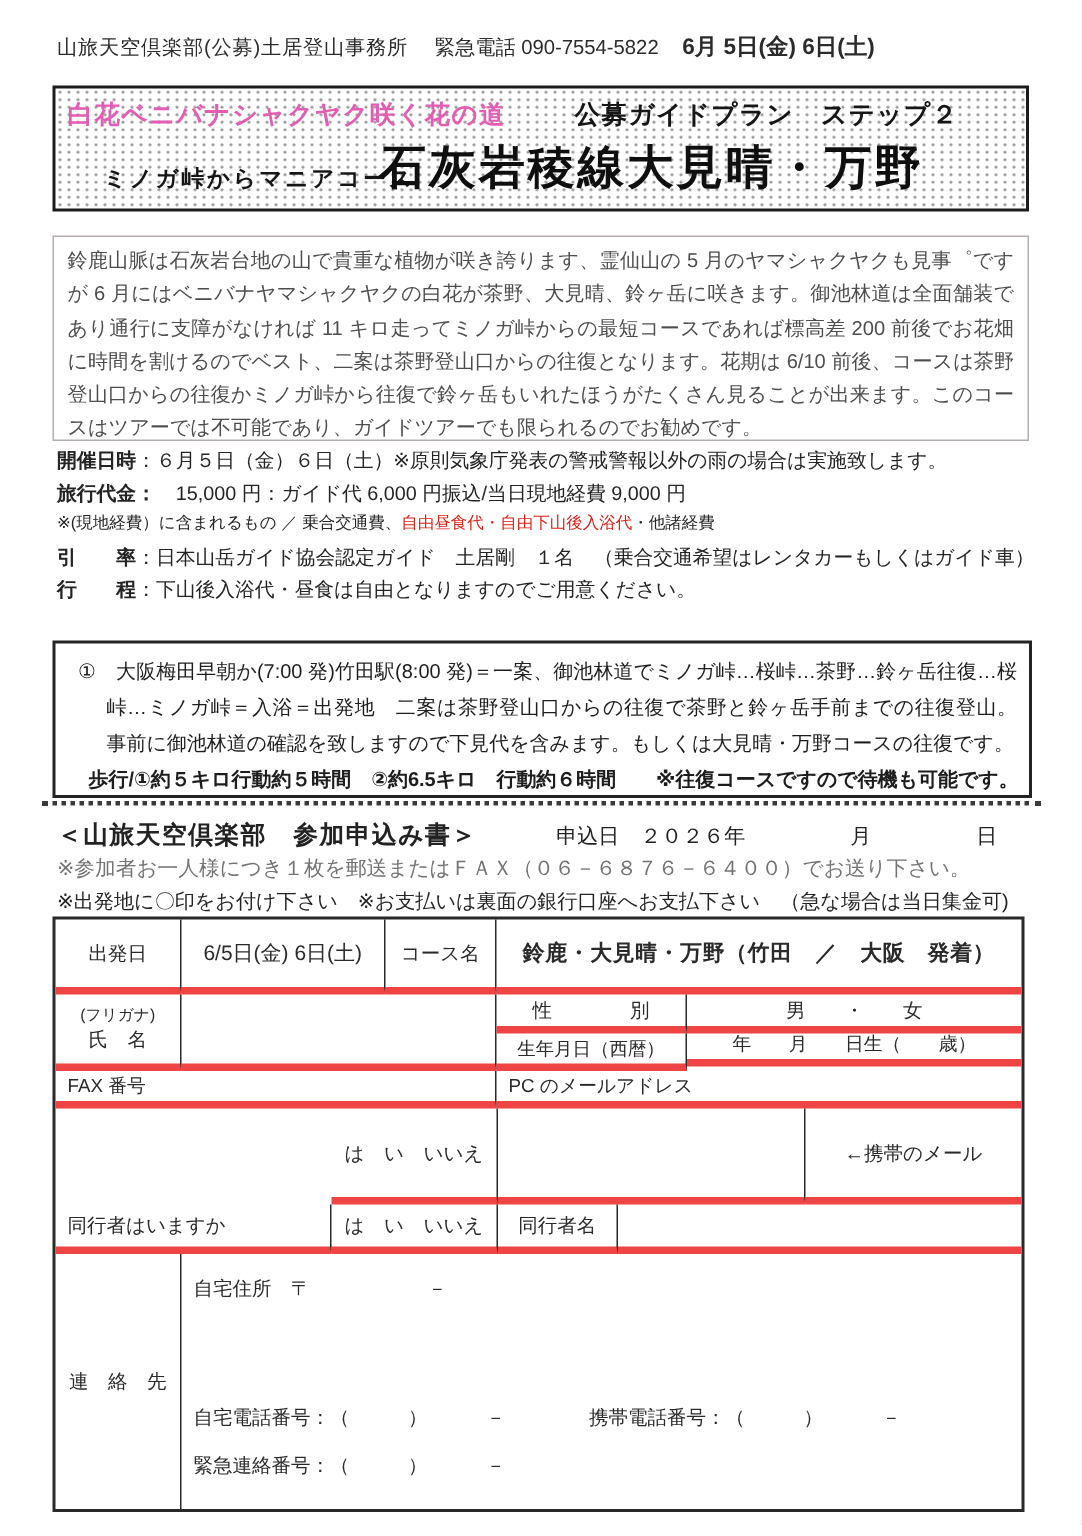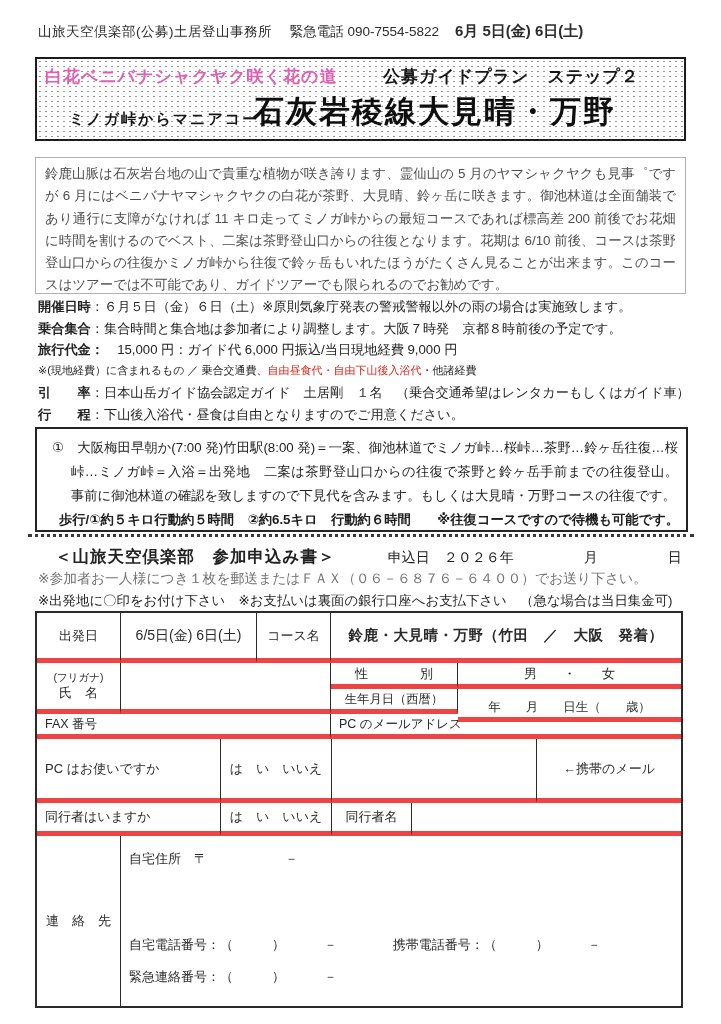--- a/index.html
+++ b/index.html
@@ -35,21 +35,21 @@
 
   
   .itin-box{position:absolute;left:35px;top:427px;width:633px;height:87px;padding:7px 8px;
             border:2px solid #242424;font-size:13.3px;line-height:24px;color:#1d1d1d;}
   .itin-box .main{padding-left:26px;text-indent:-19px;text-align:justify;}
   .itin-box .walk{font-weight:bold;padding-left:14px;white-space:nowrap;}
 
   .dotted-sep{position:absolute;left:28px;top:534px;width:666px;border-top:3px dotted #3a3a3a;}
 
   
-  .form-head{position:absolute;left:55px;top:546px;width:648px;white-space:nowrap;}
+  .form-head{position:absolute;left:38px;top:546px;width:648px;white-space:nowrap;}
   .form-head .ttl{font-weight:bold;font-size:16.5px;letter-spacing:1px;}
   .form-head .apply{font-size:14px;margin-left:48px;}
   .note1{position:absolute;left:38px;top:570px;font-size:13.8px;white-space:nowrap;color:#737373;}
   .note2{position:absolute;left:38px;top:592px;font-size:13.4px;white-space:nowrap;color:#242424;}
 
   
   .tbl{position:absolute;left:35px;top:611px;width:648px;height:397px;border:2px solid #2a2a2a;box-sizing:border-box;}
   .cell{position:absolute;box-sizing:border-box;border-right:1px solid #2a2a2a;border-bottom:5px solid #ef4444;
         display:flex;align-items:center;font-size:13px;color:#2a2a2a;overflow:hidden;}
   .cell.no-r{border-right:none;}
@@ -83,23 +83,20 @@
     <span class="big">石灰岩稜線大見晴・万野</span>
   </div>
 
   <div class="intro-box">鈴鹿山脈は石灰岩台地の山で貴重な植物が咲き誇ります、霊仙山の 5 月のヤマシャクヤクも見事゜ですが 6 月にはベニバナヤマシャクヤクの白花が茶野、大見晴、鈴ヶ岳に咲きます。御池林道は全面舗装であり通行に支障がなければ 11 キロ走ってミノガ峠からの最短コースであれば標高差 200 前後でお花畑に時間を割けるのでベスト、二案は茶野登山口からの往復となります。花期は 6/10 前後、コースは茶野登山口からの往復かミノガ峠から往復で鈴ヶ岳もいれたほうがたくさん見ることが出来ます。このコースはツアーでは不可能であり、ガイドツアーでも限られるのでお勧めです。</div>
 
   <div class="details">
     <div class="row">
       <span class="lbl">開催日時</span><span>：６月５日（金）６日（土）※原則気象庁発表の警戒警報以外の雨の場合は実施致します。</span>
     </div>
     <div class="row">
-      <span class="lbl">乗合集合</span><span>：集合時間と集合地は参加者により調整します。大阪７時発　京都８時前後の予定です。</span>
-    </div>
-    <div class="row">
       <span class="lbl">旅行代金：</span><span>　15,000 円：ガイド代 6,000 円振込/当日現地経費 9,000 円</span>
     </div>
     <div class="row note">
       <span>※(現地経費）に含まれるもの ／ 乗合交通費、</span><span class="red">自由昼食代・自由下山後入浴代</span><span>・他諸経費</span>
     </div>
     <div class="row">
       <span class="lbl">引　　率</span><span>：日本山岳ガイド協会認定ガイド　土居剛　１名　（乗合交通希望はレンタカーもしくはガイド車）</span>
     </div>
     <div class="row">
       <span class="lbl">行　　程</span><span>：下山後入浴代・昼食は自由となりますのでご用意ください。</span>
@@ -130,26 +127,25 @@
     <div class="cell center" style="left:0;top:50px;width:84px;height:51px;">
       <div class="stack">
           <div class="small">(フリガナ)</div>
           <div>氏　名</div>
         </div>
     </div>
     <div class="cell" style="left:84px;top:50px;width:210px;height:51px;"></div>
     <div class="cell center" style="left:294px;top:50px;width:127px;height:26px;">性　　　　別</div>
     <div class="cell center" style="left:294px;top:76px;width:127px;height:25px;font-size:12.3px;">生年月日（西暦）</div>
     <div class="cell center no-r" style="left:421px;top:50px;width:223px;height:26px;">男　　・　　女</div>
-    <div class="cell center no-r" style="left:421px;top:84px;width:223px;height:25px;font-size:12.5px;">年　　月　　日生（　　歳）</div>
+    <div class="cell center no-r" style="left:421px;top:73px;width:223px;height:25px;font-size:12.5px;">年　　月　　日生（　　歳）</div>
 
     <div class="cell left" style="left:0;top:101px;width:294px;height:25px;font-size:12.5px;">FAX 番号</div>
     <div class="cell left no-r" style="left:294px;top:101px;width:350px;height:25px;font-size:12.5px;">PC のメールアドレス</div>
 
-    <div class="cell left" style="left:0;top:126px;width:184px;height:64px;">PC はお使いですか</div>
     <div class="cell center" style="left:184px;top:126px;width:111px;height:64px;">は　い　いいえ</div>
     <div class="cell" style="left:295px;top:126px;width:205px;height:64px;"></div>
     <div class="cell center no-r" style="left:500px;top:126px;width:144px;height:64px;">←携帯のメール</div>
 
     <div class="cell left" style="left:0;top:190px;width:184px;height:33px;">同行者はいますか</div>
     <div class="cell center" style="left:184px;top:190px;width:111px;height:33px;">は　い　いいえ</div>
     <div class="cell center" style="left:295px;top:190px;width:80px;height:33px;">同行者名</div>
     <div class="cell no-r" style="left:375px;top:190px;width:269px;height:33px;"></div>
 
     <div class="cell center no-b" style="left:0;top:223px;width:84px;height:170px;">連　絡　先</div>

